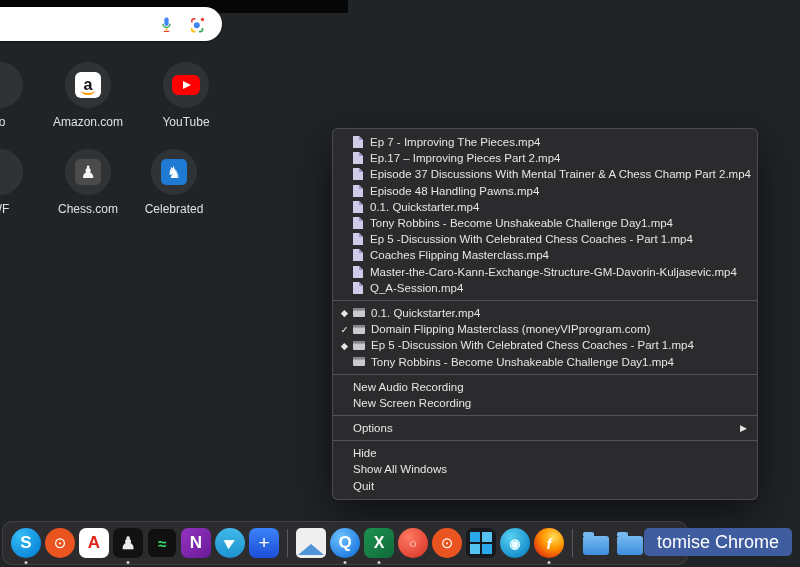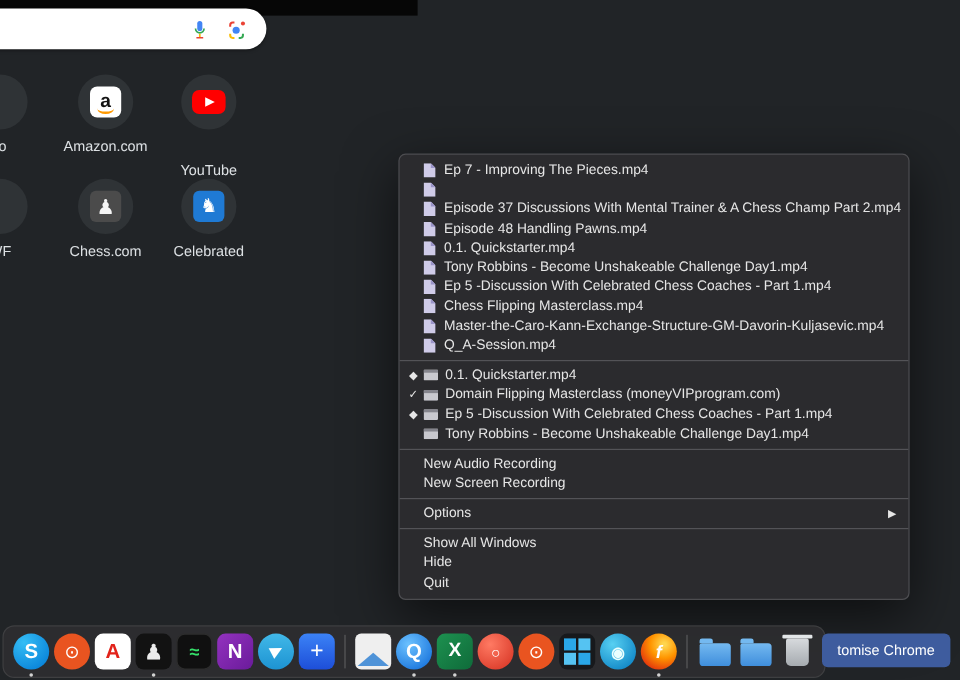--- a/index.html
+++ b/index.html
@@ -79,21 +79,21 @@
     border-radius:2px 3px 3px 3px;position:relative;margin-top:4px;}
   .fbody::before{content:"";position:absolute;top:-4px;left:0;width:11px;height:4px;background:#74b9f0;
     border-radius:2px 2px 0 0;}
   .tbody{width:19px;height:23px;background:linear-gradient(180deg,#d7dadd,#a6abb0);
     border-radius:2px 2px 4px 4px;position:relative;}
   .tbody::before{content:"";position:absolute;top:-3px;left:-3px;width:25px;height:3px;background:#e3e6e8;
     border-radius:1px;}
 
   
   .customize{position:absolute;right:8px;bottom:11px;height:28px;padding:0 13px;display:flex;
-    align-items:center;background:#3e5c9e;color:#fff;font-size:12px;border-radius:5px;cursor:pointer;
+    align-items:center;background:#3e5c9e;color:#fff;font-size:18px;border-radius:5px;cursor:pointer;
     white-space:nowrap;}
 </style>
 </head>
 <body>
 
 <div class="screen">
 
   <div class="blackbar"></div>
 
   <div class="search-pill">
@@ -122,21 +122,21 @@
   </div>
   <div class="tile" style="left:44px;top:62px;">
     <div class="circ">
       <div class="amz-box">
         <span>a</span>
           <i class="amz-smile"></i>
       </div>
     </div>
     <div class="tlabel">Amazon.com</div>
   </div>
-  <div class="tile" style="left:130px;top:62px;gap:20px;">
+  <div class="tile" style="left:142px;top:62px;">
     <div class="circ">
       <div class="yt-box"></div>
     </div>
     <div class="tlabel">YouTube</div>
   </div>
   <div class="tile" style="left:-44px;top:149px;">
     <div class="circ"></div>
     <div class="tlabel">WF</div>
   </div>
   <div class="tile" style="left:44px;top:149px;">
@@ -167,20 +167,21 @@
         </span>
       <span>Ep 7 - Improving The Pieces.mp4</span>
     </div>
     <div class="mrow">
       <span class="ficon">
           <svg width="10" height="12" viewBox="0 0 10 12">
             <path fill="#cfcbe8" d="M0 0h6l4 4v8H0z"></path>
             <path fill="#9a94c8" d="M6 0l4 4H6z"></path>
           </svg>
         </span>
+      <span>Ep.17 – Improving Pieces Part 2.mp4</span>
     </div>
     <div class="mrow">
       <span class="ficon">
           <svg width="10" height="12" viewBox="0 0 10 12">
             <path fill="#cfcbe8" d="M0 0h6l4 4v8H0z"></path>
             <path fill="#9a94c8" d="M6 0l4 4H6z"></path>
           </svg>
         </span>
       <span>Episode 37 Discussions With Mental Trainer &amp; A Chess Champ  Part 2.mp4</span>
     </div>
@@ -220,21 +221,21 @@
         </span>
       <span>Ep 5 -Discussion With Celebrated Chess Coaches - Part 1.mp4</span>
     </div>
     <div class="mrow">
       <span class="ficon">
           <svg width="10" height="12" viewBox="0 0 10 12">
             <path fill="#cfcbe8" d="M0 0h6l4 4v8H0z"></path>
             <path fill="#9a94c8" d="M6 0l4 4H6z"></path>
           </svg>
         </span>
-      <span>Chess Flipping Masterclass.mp4</span>
+      <span>Coaches Flipping Masterclass.mp4</span>
     </div>
     <div class="mrow">
       <span class="ficon">
           <svg width="10" height="12" viewBox="0 0 10 12">
             <path fill="#cfcbe8" d="M0 0h6l4 4v8H0z"></path>
             <path fill="#9a94c8" d="M6 0l4 4H6z"></path>
           </svg>
         </span>
       <span>Master-the-Caro-Kann-Exchange-Structure-GM-Davorin-Kuljasevic.mp4</span>
     </div>
@@ -303,24 +304,24 @@
     <div class="msep"></div>
 
     <div class="mrow">
       <span>Options</span>
       <span class="opt-arrow">▶</span>
     </div>
 
     <div class="msep"></div>
 
     <div class="mrow">
+      <span>Hide</span>
+    </div>
+    <div class="mrow">
       <span>Show All Windows</span>
-    </div>
-    <div class="mrow">
-      <span>Hide</span>
     </div>
     <div class="mrow">
       <span>Quit</span>
     </div>
   </div>
 
   <div class="dock">
     <div class="di ci skype hasdot">
         <span class="glyph">S</span>
       </div>

